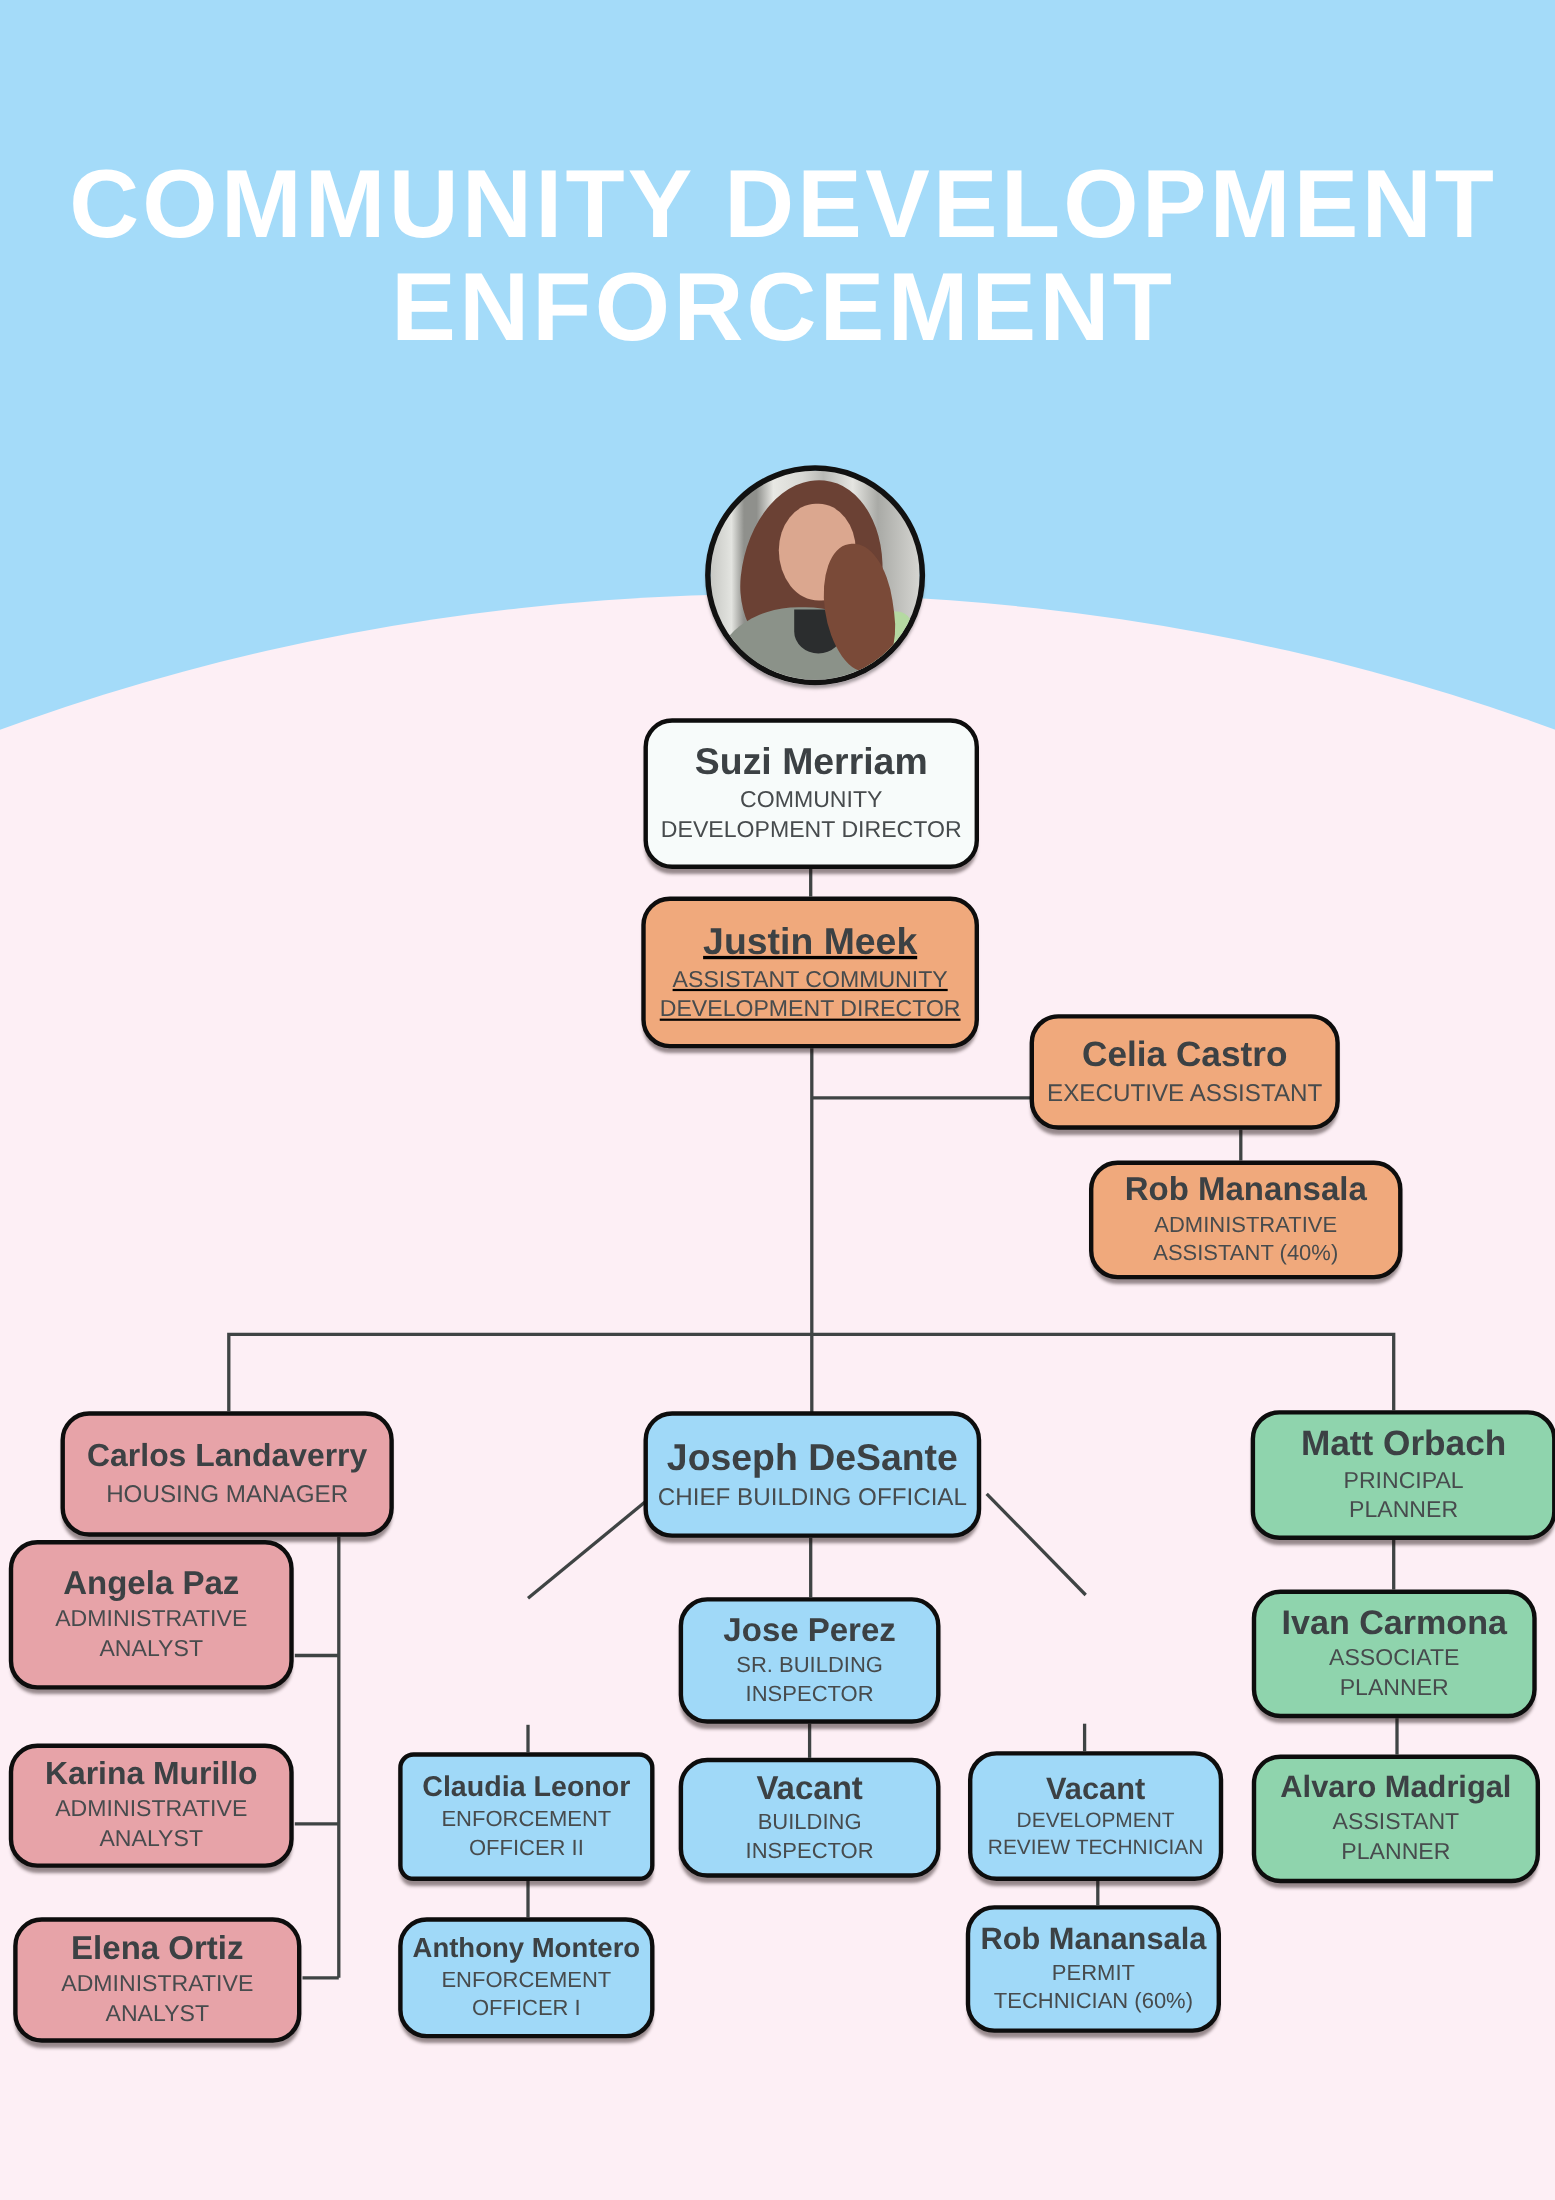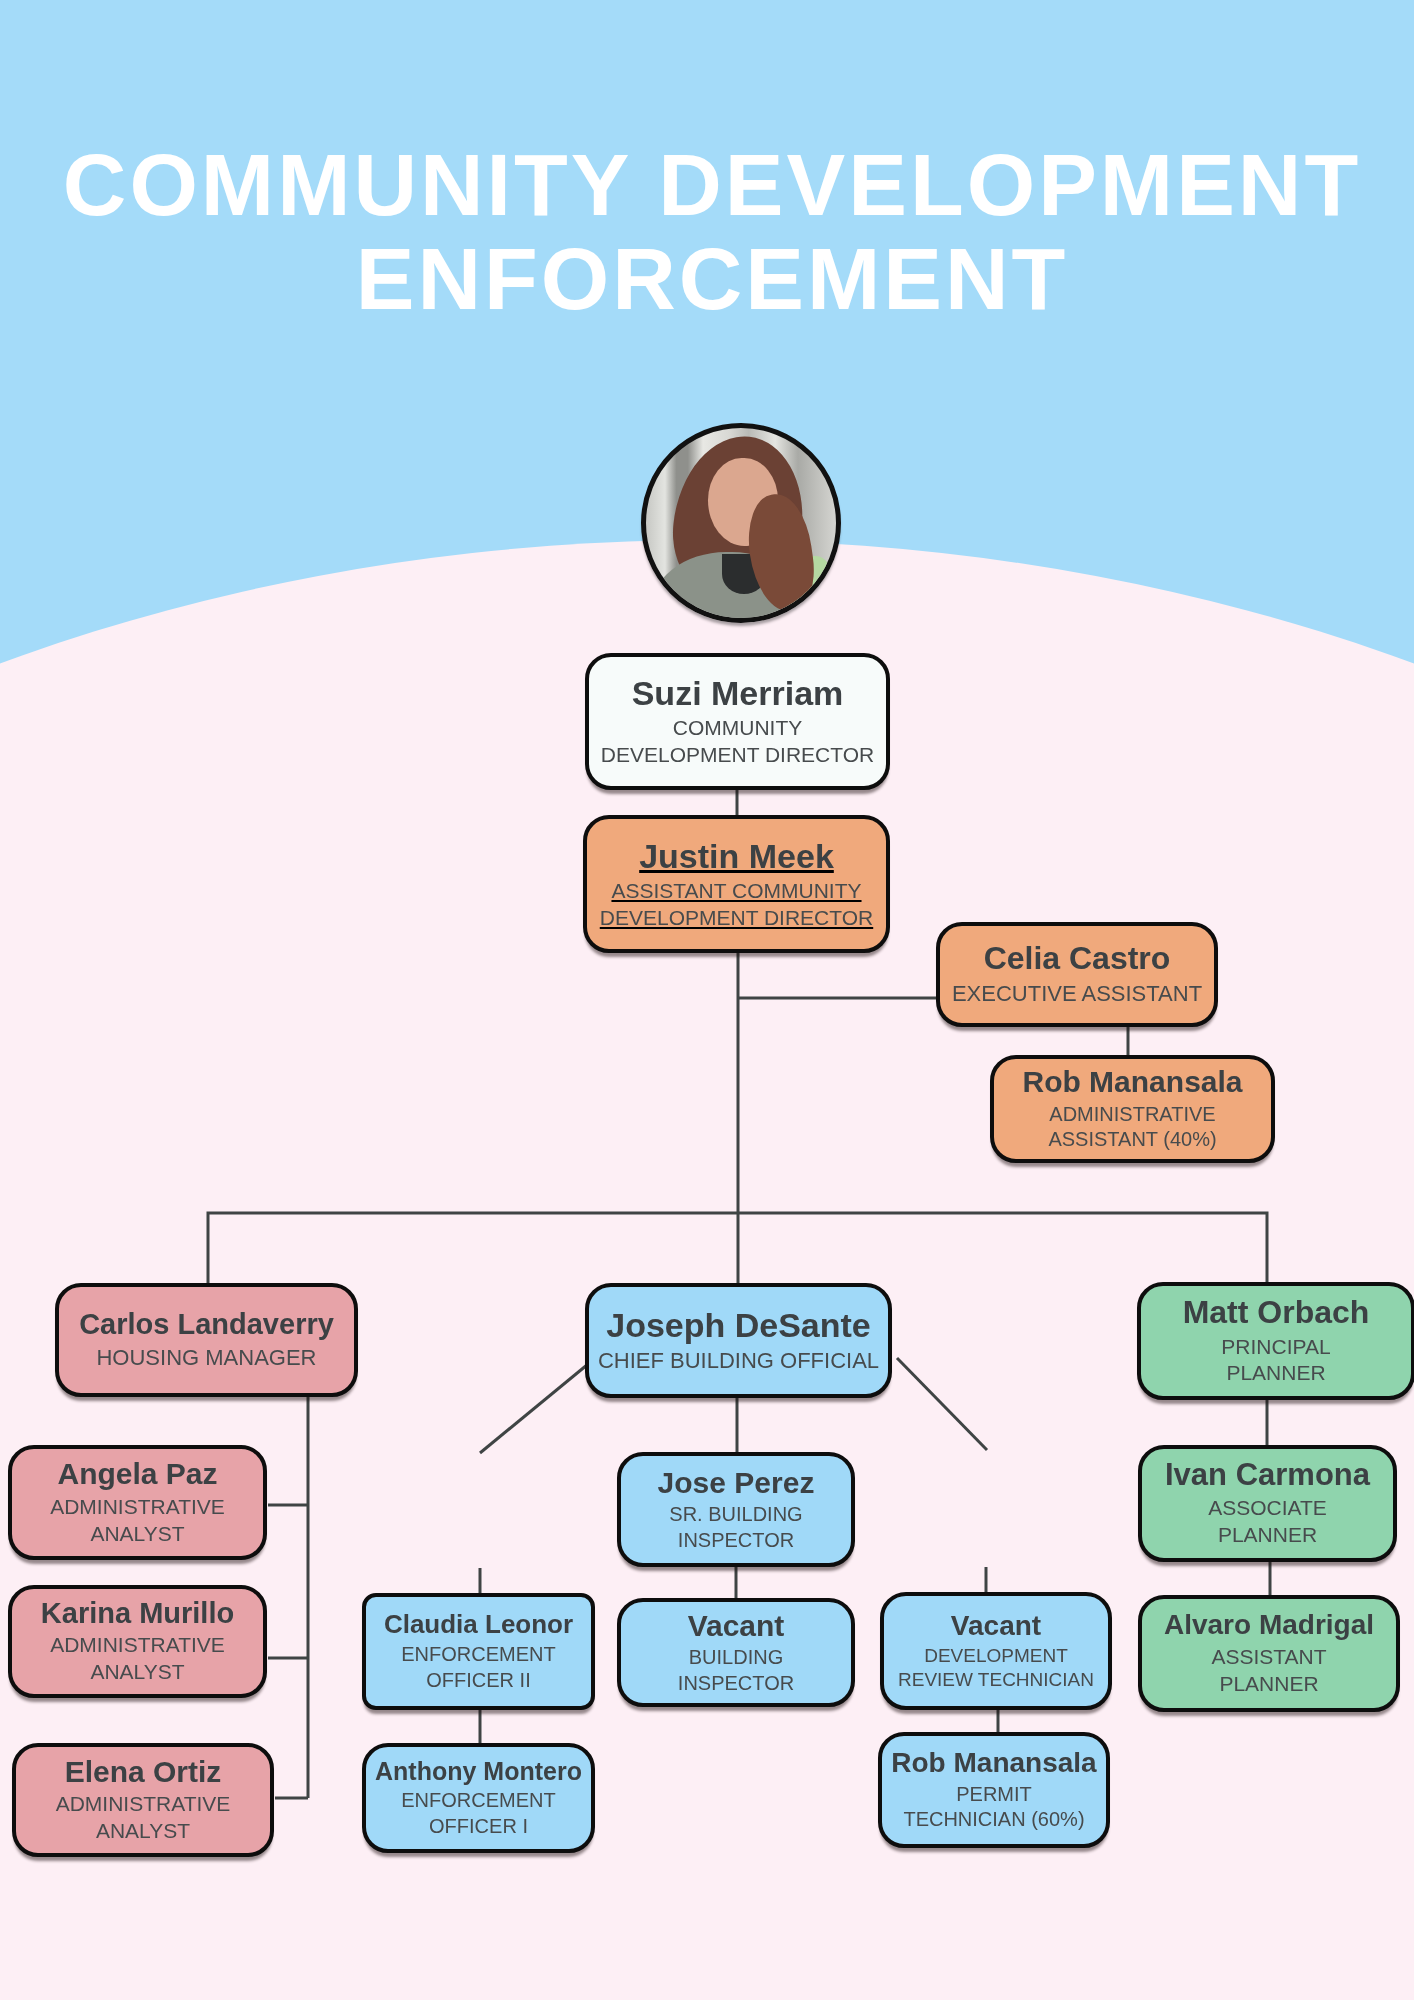--- a/index.html
+++ b/index.html
@@ -140,21 +140,21 @@
   </div>
 
   <div class="box bg-green" style="left:1137px;top:1282px;width:278px;height:118px;">
     <div class="nm" style="font-size:32px">Matt Orbach</div>
     <div class="rl" style="font-size:21px">
       <div>PRINCIPAL</div>
       <div>PLANNER</div>
     </div>
   </div>
 
-  <div class="box bg-rose" style="left:8px;top:1445px;width:259px;height:115px;">
+  <div class="box bg-rose" style="left:8px;top:1400px;width:259px;height:136px;">
     <div class="nm" style="font-size:30px">Angela Paz</div>
     <div class="rl" style="font-size:21px">
       <div>ADMINISTRATIVE</div>
       <div>ANALYST</div>
     </div>
   </div>
 
   <div class="box bg-rose" style="left:8px;top:1585px;width:259px;height:113px;">
     <div class="nm" style="font-size:29px">Karina Murillo</div>
     <div class="rl" style="font-size:21px">

